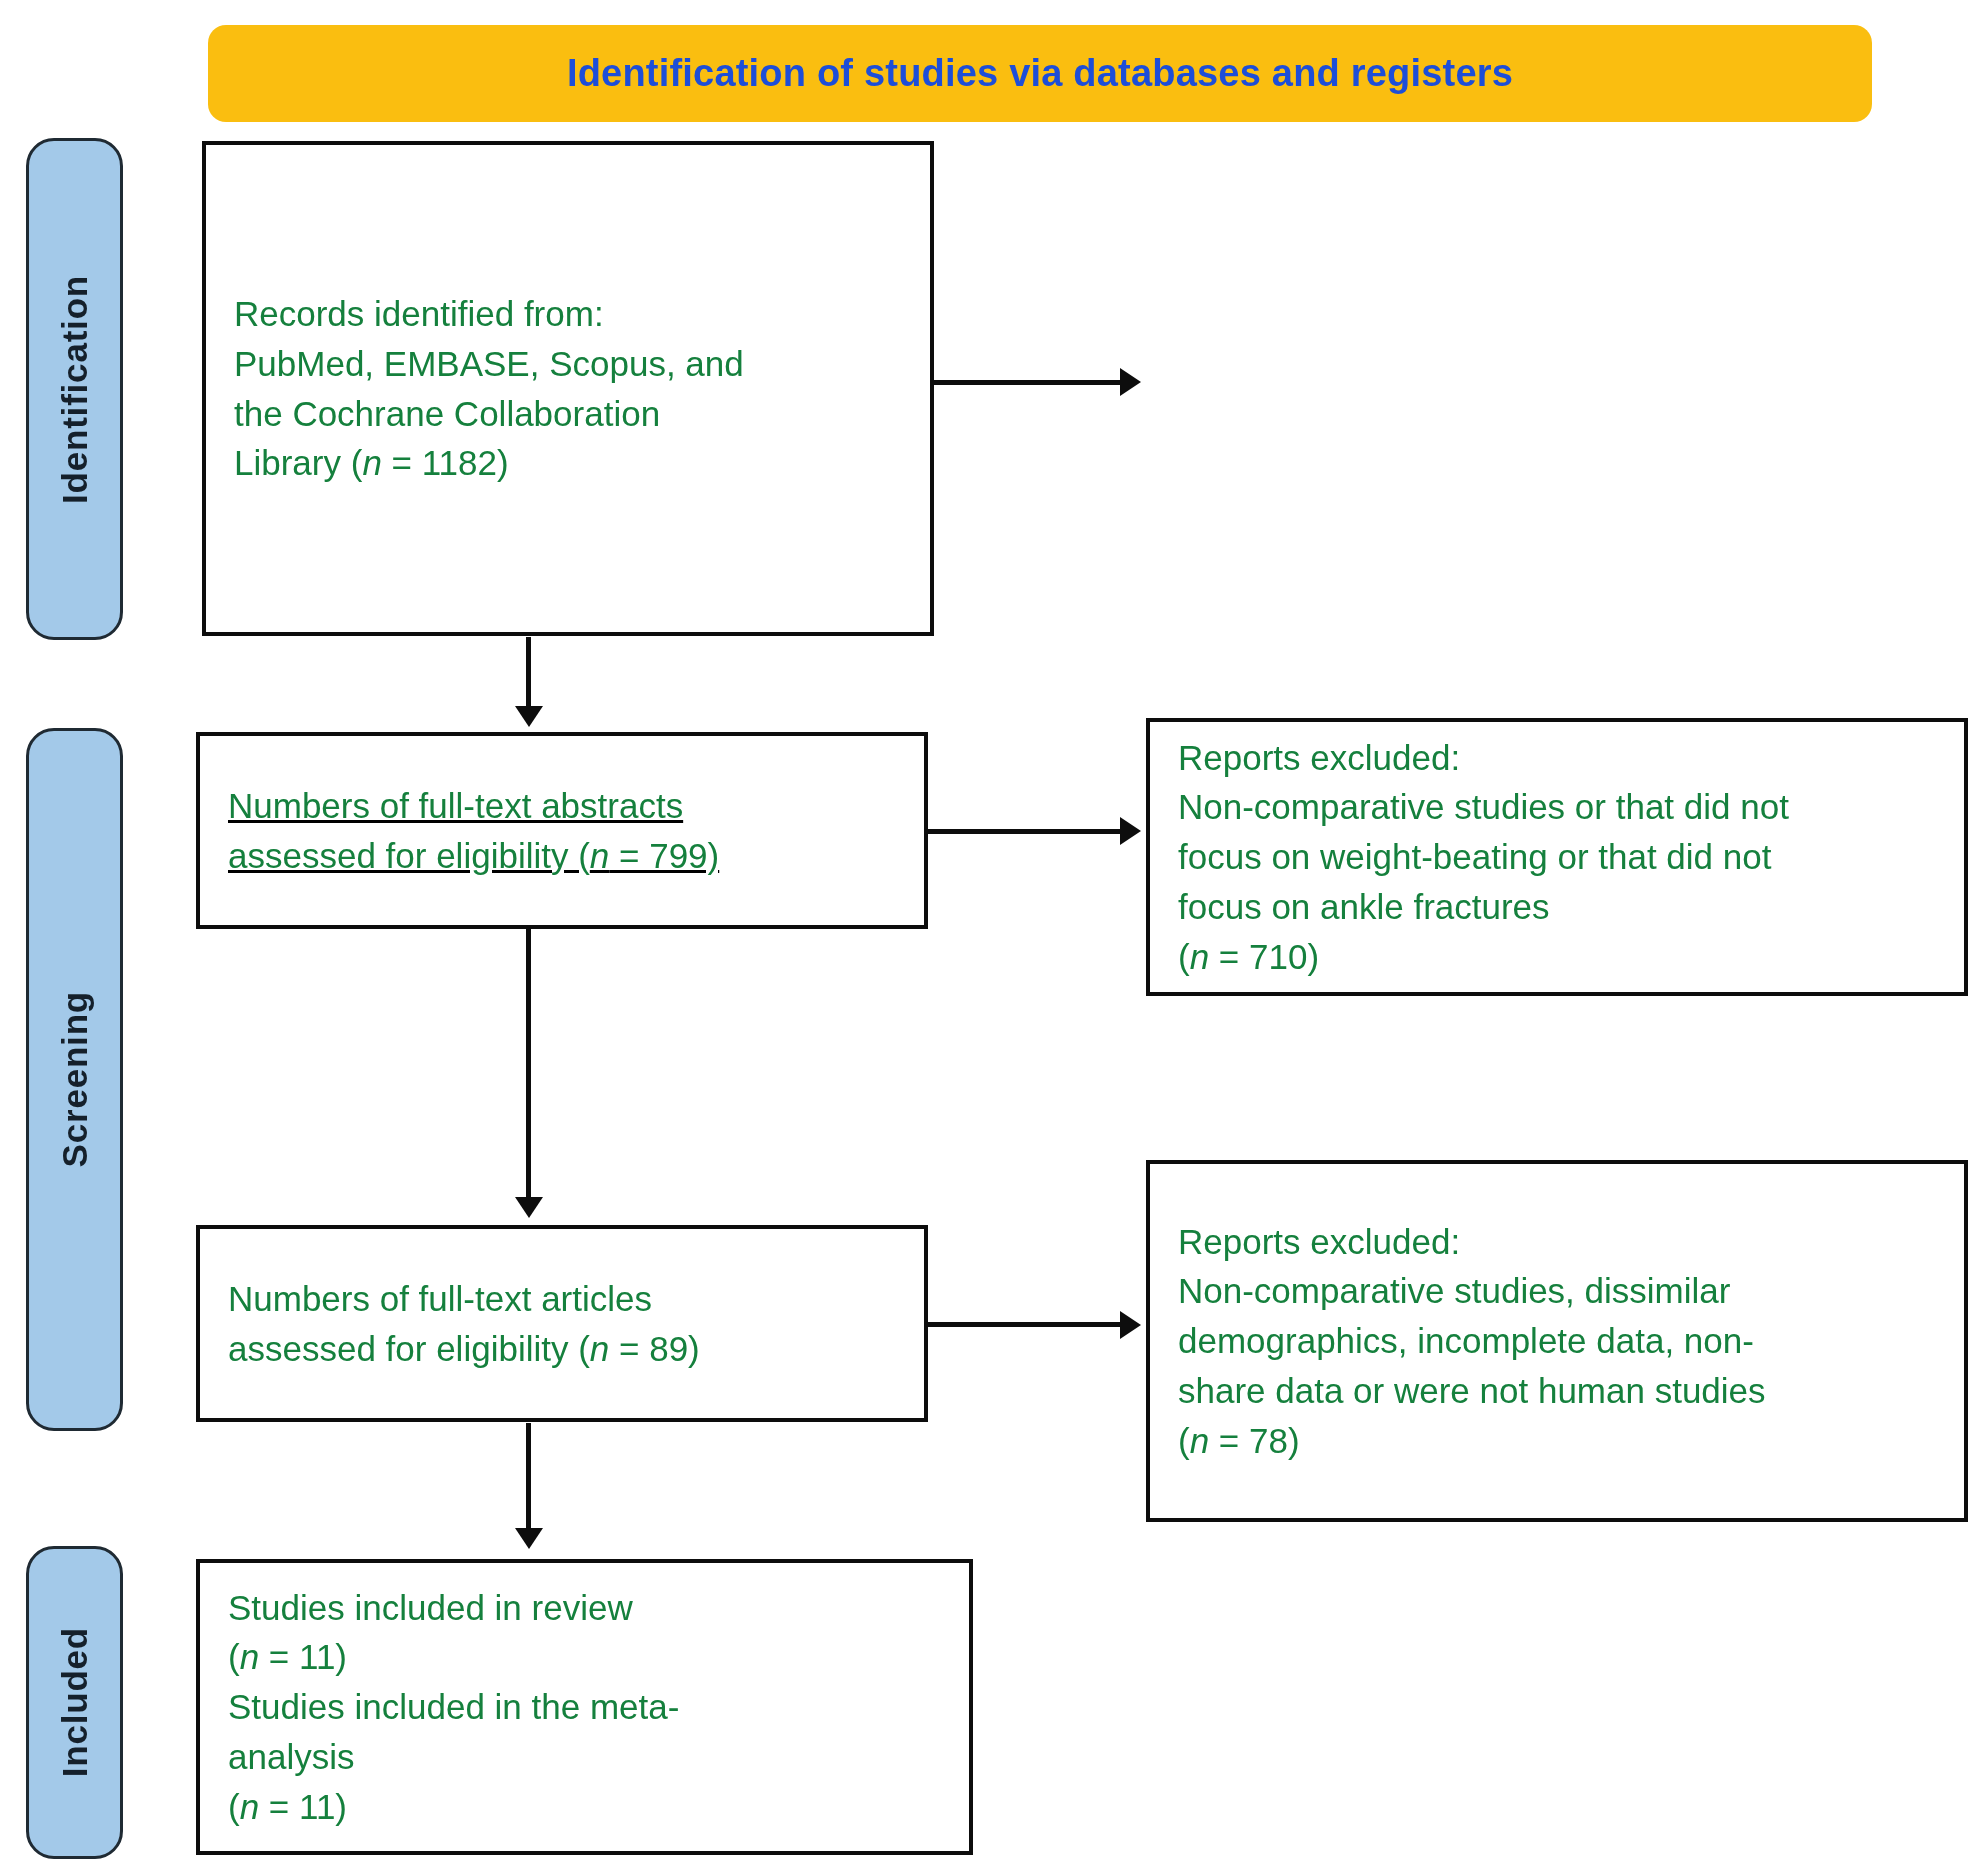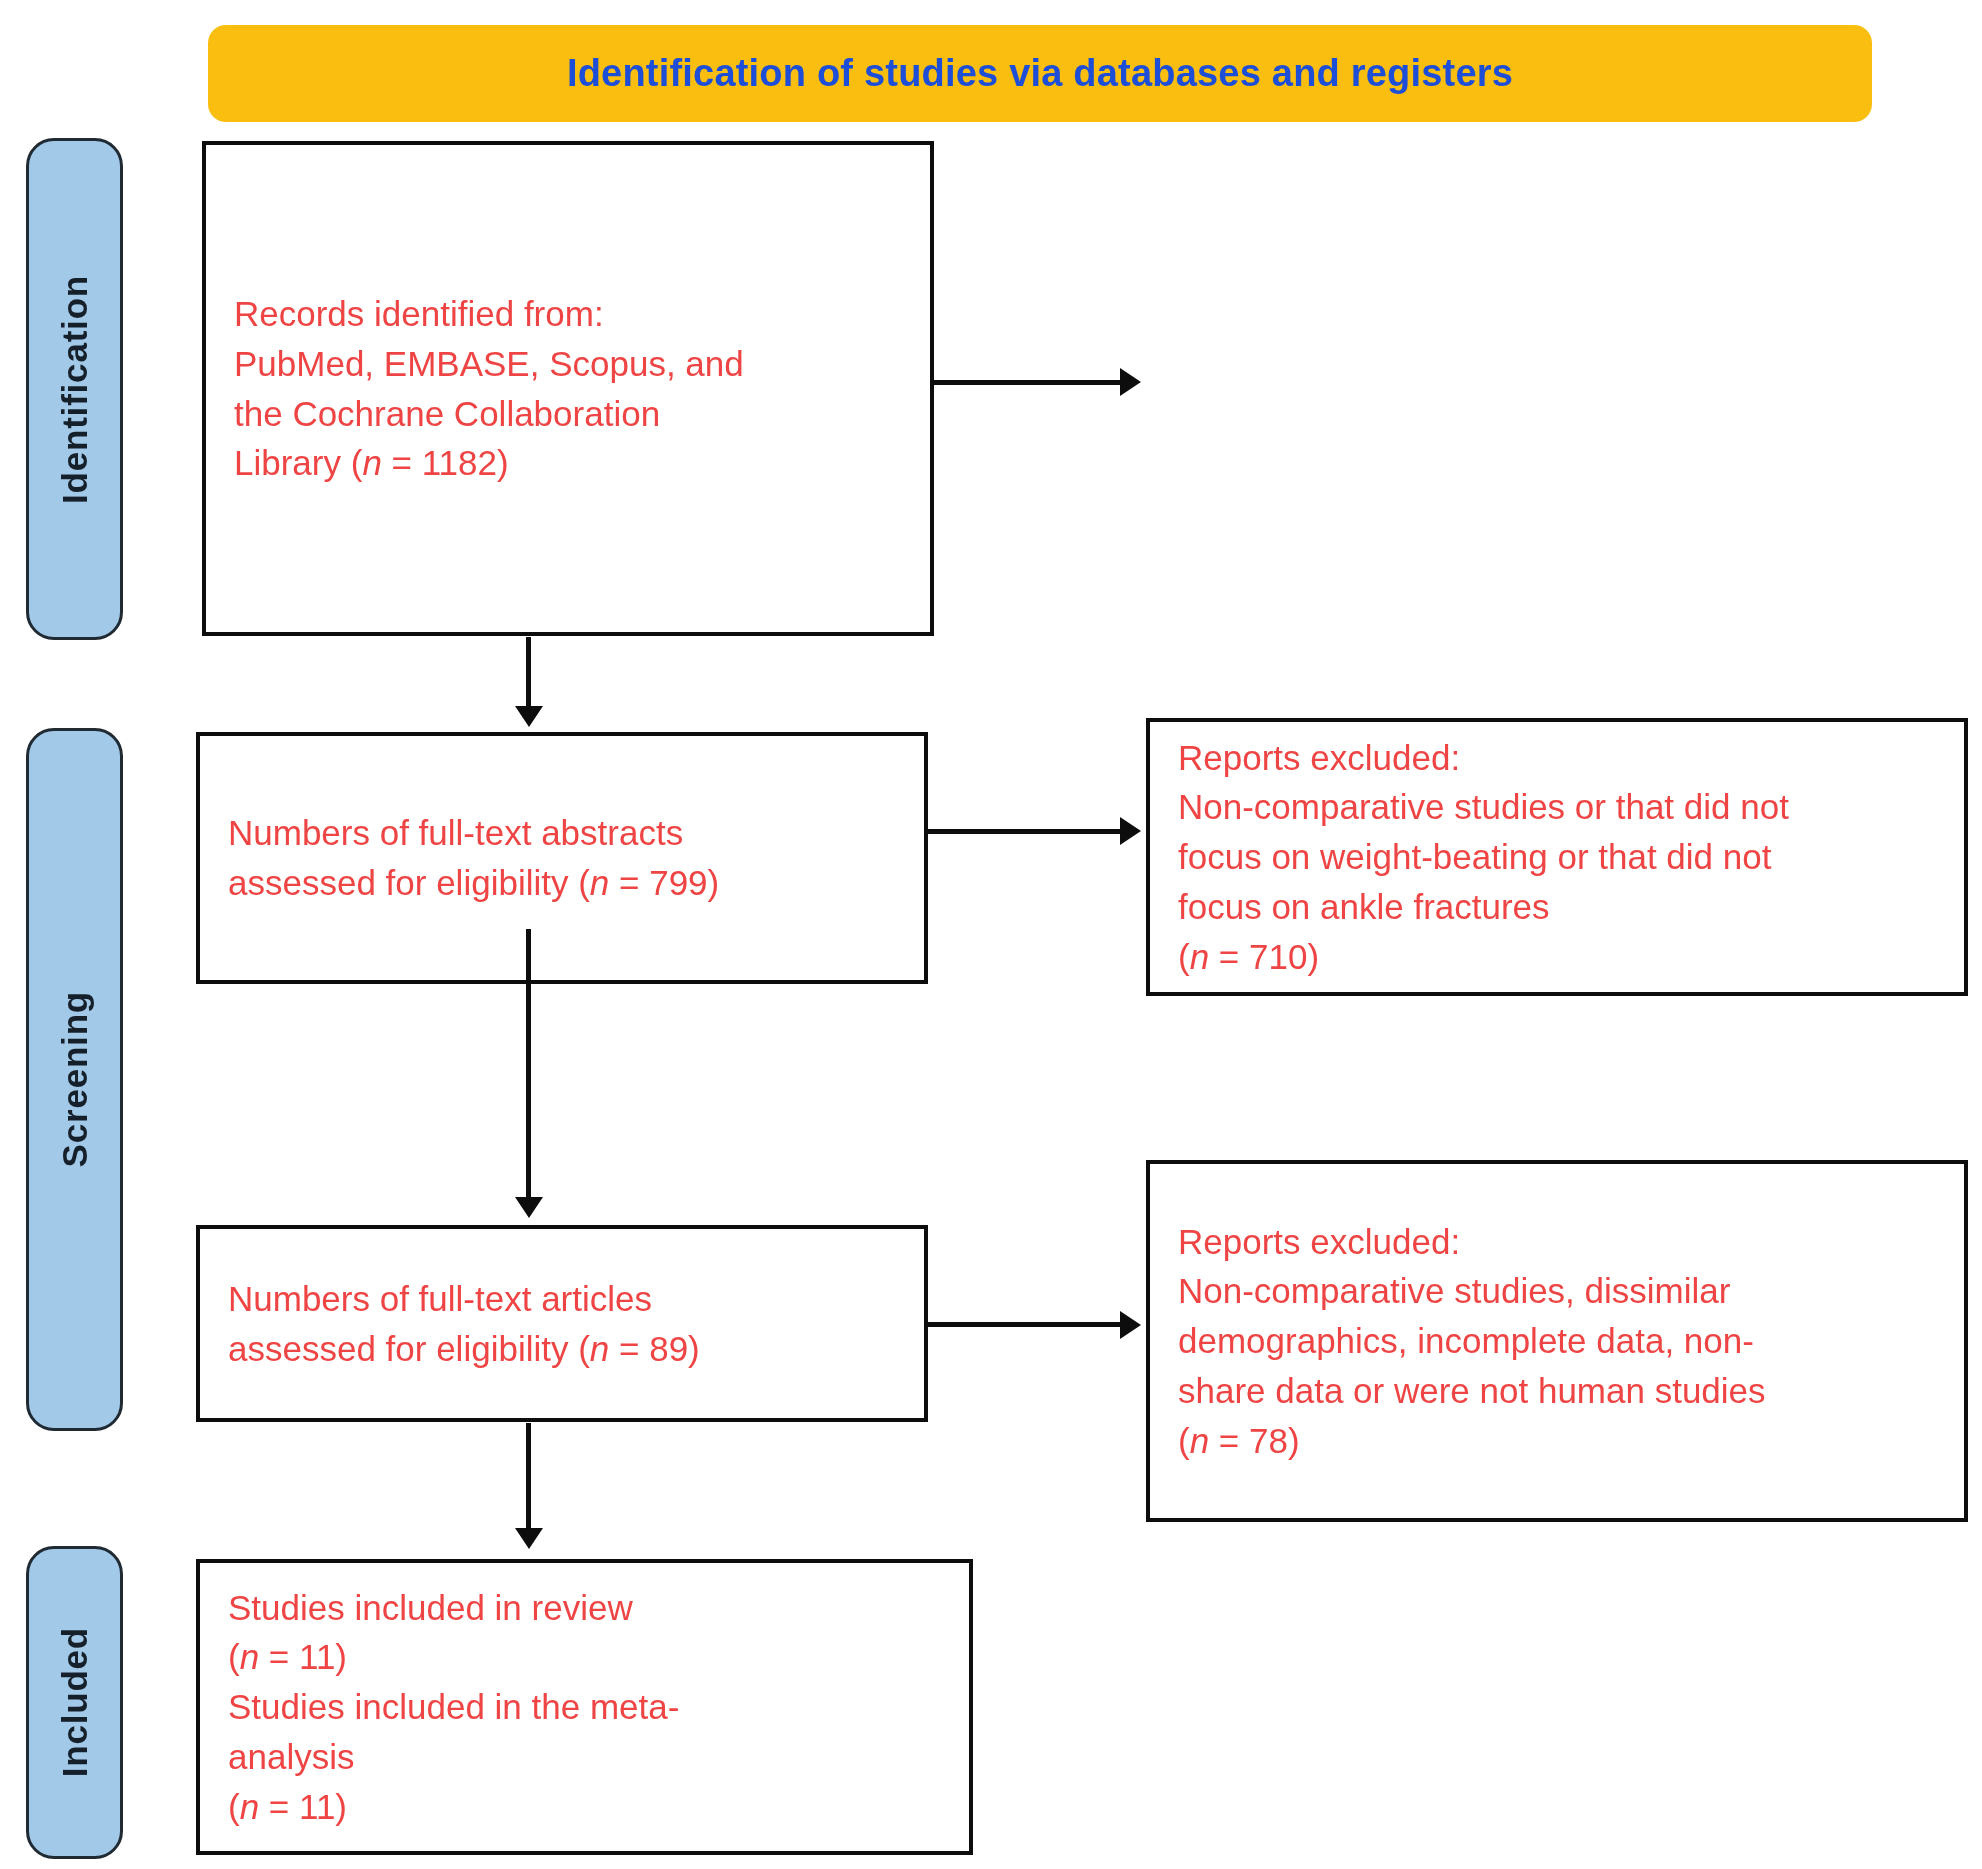--- a/index.html
+++ b/index.html
@@ -69,29 +69,29 @@
     position: absolute;
     background: #ffffff;
     border: 4.1px solid #0d0d0d;
     box-sizing: border-box;
     display: flex;
     align-items: center;
   }
   .flow-box-text {
     font-size: 35px;
     line-height: 1.42;
-    color: #ef4444;
+    color: #15803d;
     padding: 0 28px;
     white-space: pre-line;
   }
   .flow-box-text .it { font-style: italic; }
 
   #box-identified      { left: 202px;  top: 141px;  width: 732px;  height: 495px; }
   #box-removed         { left: 1146px; top: 197px;  width: 822px; height: 370px; }
-  #box-abstracts       { left: 196px;  top: 732px;  width: 732px;  height: 252px; }
+  #box-abstracts       { left: 196px;  top: 732px;  width: 732px;  height: 197px; text-decoration: underline; }
   #box-excluded-1      { left: 1146px; top: 718px;  width: 822px; height: 278px; }
   #box-articles        { left: 196px;  top: 1225px; width: 732px;  height: 197px; }
   #box-excluded-2      { left: 1146px; top: 1160px; width: 822px; height: 362px; }
   #box-included        { left: 196px;  top: 1559px; width: 777px;  height: 296px; }
 
   #box-identified .flow-box-text,
   #box-removed .flow-box-text,
   #box-excluded-1 .flow-box-text,
   #box-excluded-2 .flow-box-text,
   #box-included .flow-box-text { }

